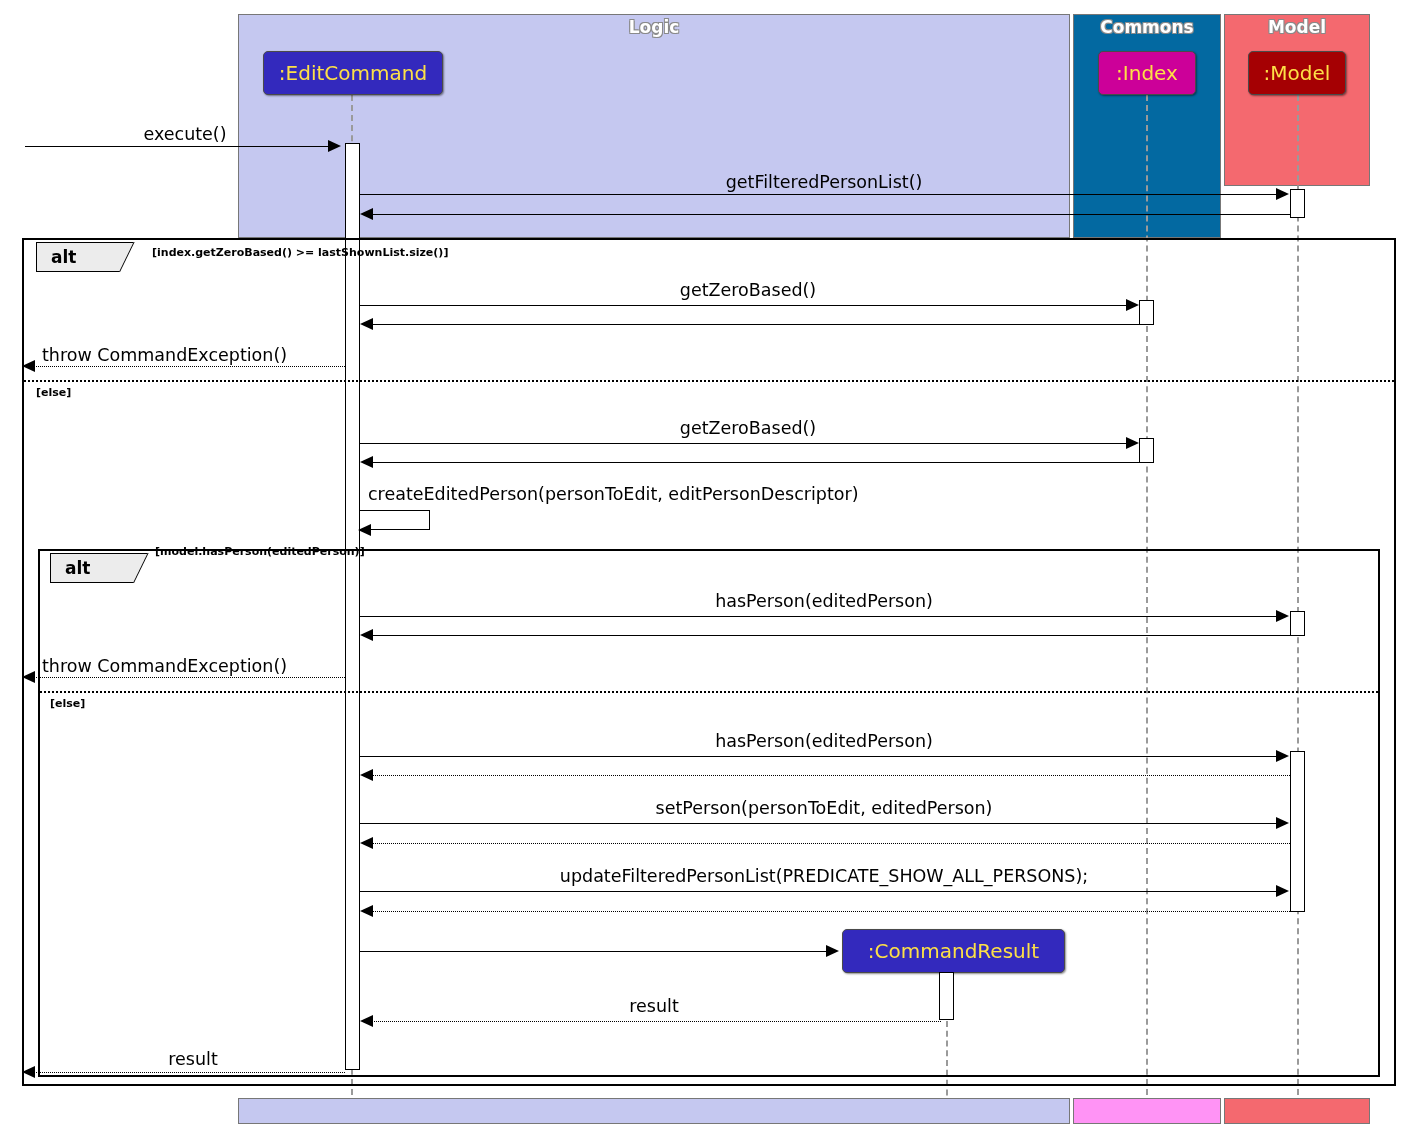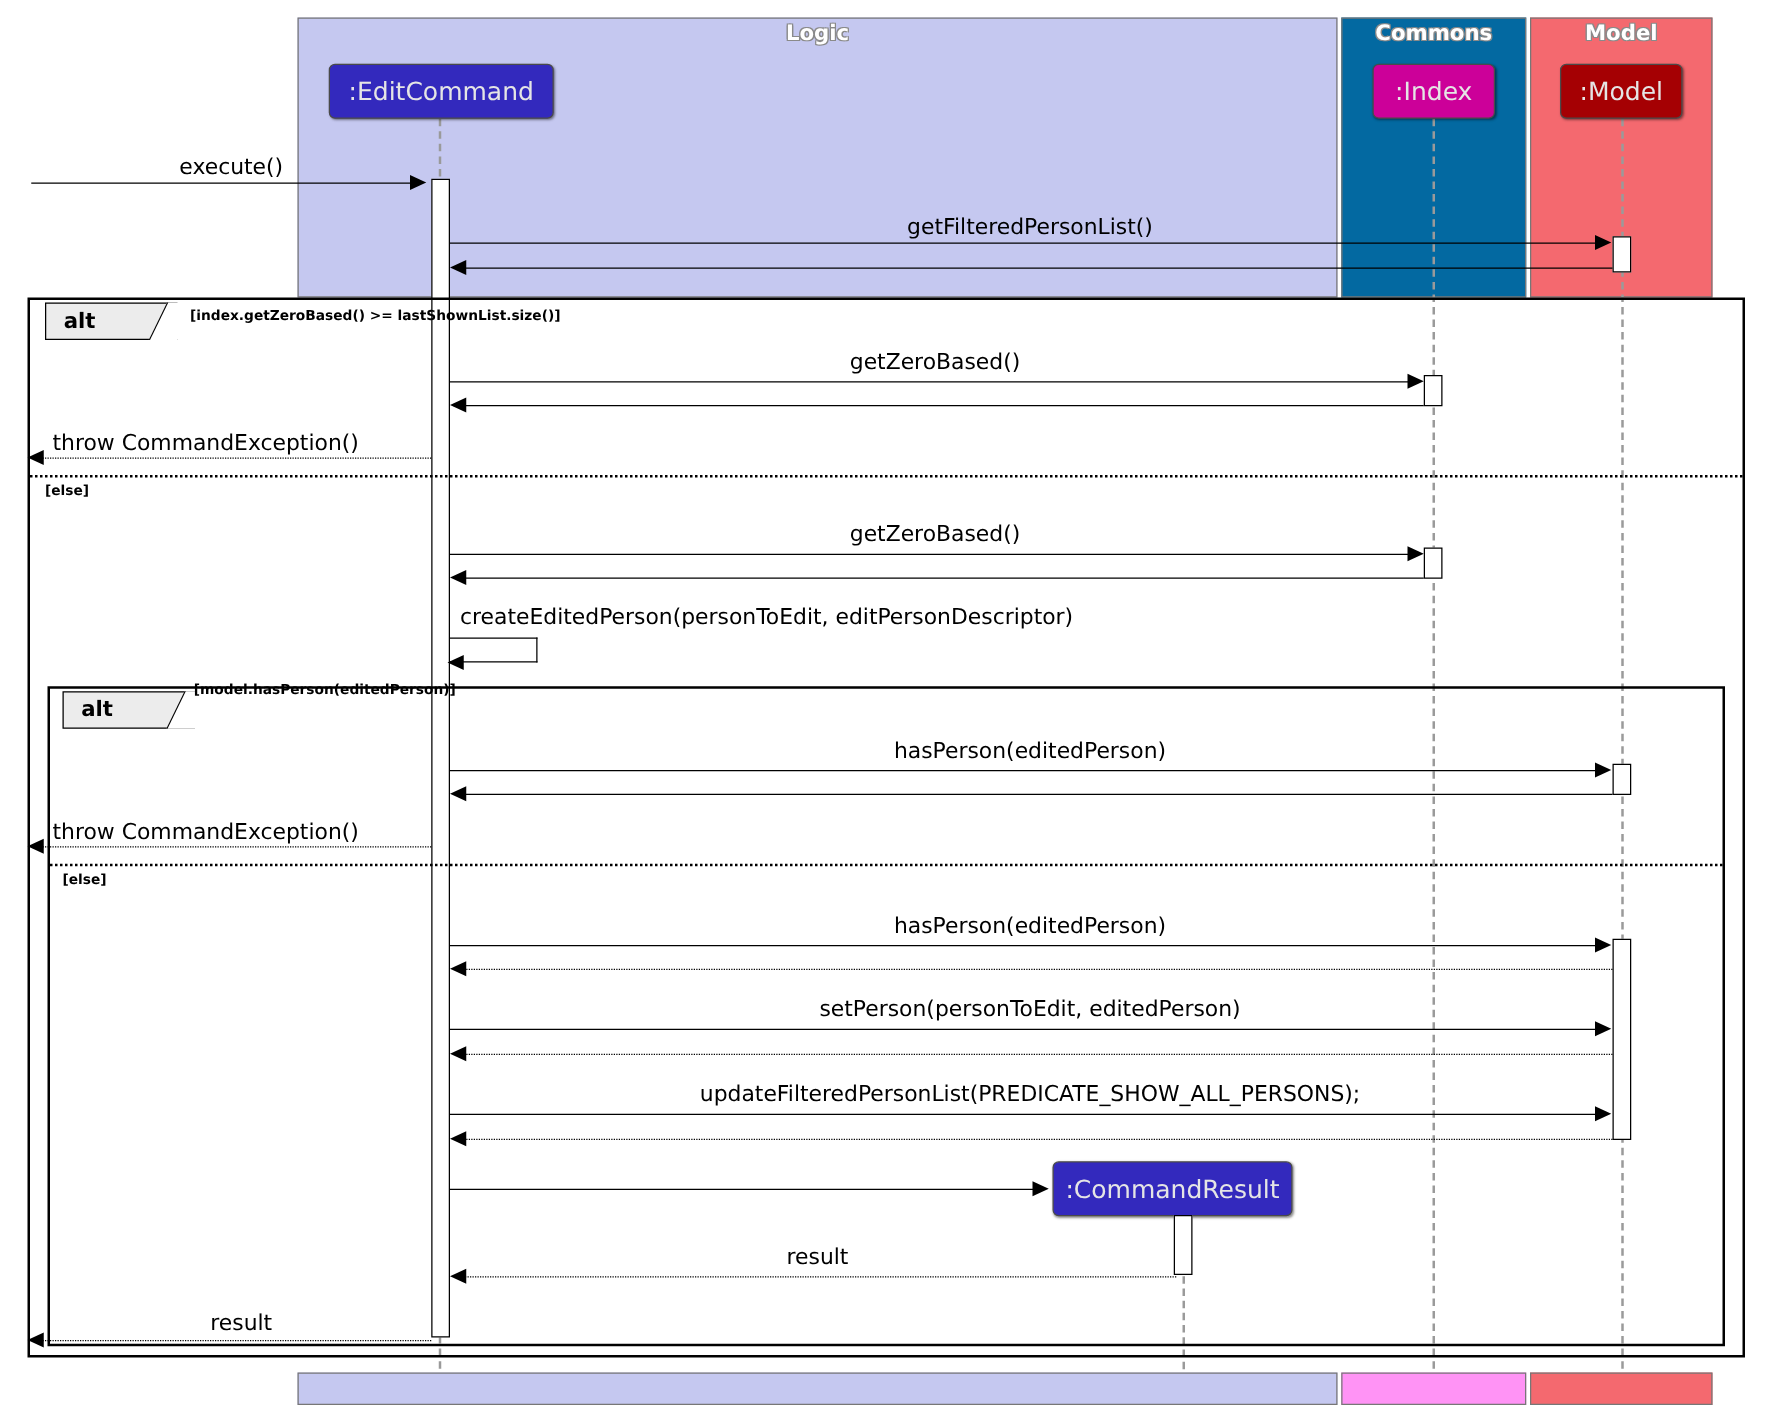--- a/index.html
+++ b/index.html
@@ -13,21 +13,21 @@
     text-shadow:-1px -1px 0 #8a8a8a, 1px -1px 0 #8a8a8a, -1px 1px 0 #8a8a8a, 1px 1px 0 #8a8a8a;}
   .region-logic{background:#c5c8f0;}
   .region-commons{background:#0369a1;}
   .region-model{background:#f4696f;}
 
   
   .footbar{position:absolute;box-sizing:border-box;border:1px solid #777;}
 
   
   .plabel{position:absolute;box-sizing:border-box;border:1px solid #4a4a4a;border-radius:5px;
-    color:#e5e5e5;font-size:20px;display:flex;align-items:center;justify-content:center;
+    color:#fde047;font-size:20px;display:flex;align-items:center;justify-content:center;
     box-shadow:1px 1px 2px rgba(0,0,0,.45);white-space:nowrap;}
 
   
   .lifeline{position:absolute;width:0;border-left:2px dashed #9a9a9a;}
 
   
   .activation{position:absolute;box-sizing:border-box;background:#ffffff;border:1.5px solid #000;}
 
   
   .msgline{position:absolute;height:0;border-top:1.5px solid #000;}
@@ -57,39 +57,39 @@
 <body>
 
 <div id="stage">
 
   <div class="region region-logic" style="left:238px;top:14px;width:832px;height:224px;">
     <div class="region-title">Logic</div>
   </div>
   <div class="region region-commons" style="left:1073px;top:14px;width:148px;height:224px;">
     <div class="region-title">Commons</div>
   </div>
-  <div class="region region-model" style="left:1224px;top:14px;width:146px;height:224px;">
+  <div class="region region-model" style="left:1224px;top:14px;width:146px;height:172px;">
     <div class="region-title">Model</div>
   </div>
 
   <div class="lifeline" style="left:351px;top:95px;height:1020px;"></div>
   <div class="lifeline" style="left:1146px;top:95px;height:1020px;"></div>
   <div class="lifeline" style="left:1297px;top:95px;height:1020px;"></div>
   <div class="lifeline" style="left:946px;top:972px;height:143px;"></div>
 
   <div class="plabel" style="left:263px;top:51px;width:180px;height:44px;background:#3329bd;">
     <span>:EditCommand</span>
   </div>
   <div class="plabel" style="left:1098px;top:51px;width:98px;height:44px;background:#cc0099;">
     <span>:Index</span>
   </div>
   <div class="plabel" style="left:1248px;top:51px;width:98px;height:44px;background:#a50003;">
     <span>:Model</span>
   </div>
-  <div class="plabel" style="left:842px;top:929px;width:192px;height:44px;background:#3329bd;">
+  <div class="plabel" style="left:842px;top:929px;width:223px;height:44px;background:#3329bd;">
     <span>:CommandResult</span>
   </div>
 
   <div class="activation" style="left:345px;top:143px;width:15px;height:927px;"></div>
   <div class="activation" style="left:1290px;top:189px;width:15px;height:29px;"></div>
   <div class="activation" style="left:1139px;top:300px;width:15px;height:25px;"></div>
   <div class="activation" style="left:1139px;top:438px;width:15px;height:25px;"></div>
   <div class="activation" style="left:1290px;top:611px;width:15px;height:25px;"></div>
   <div class="activation" style="left:1290px;top:751px;width:15px;height:161px;"></div>
   <div class="activation" style="left:939px;top:972px;width:15px;height:48px;"></div>

